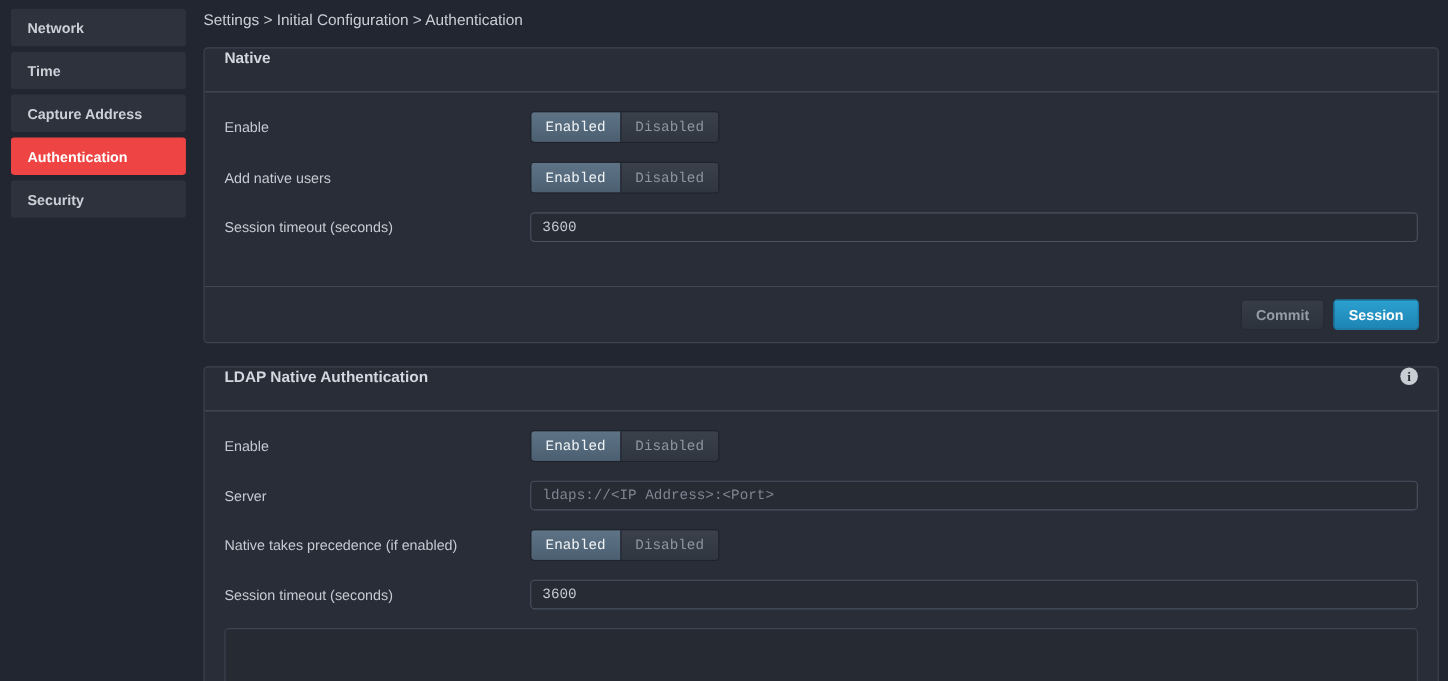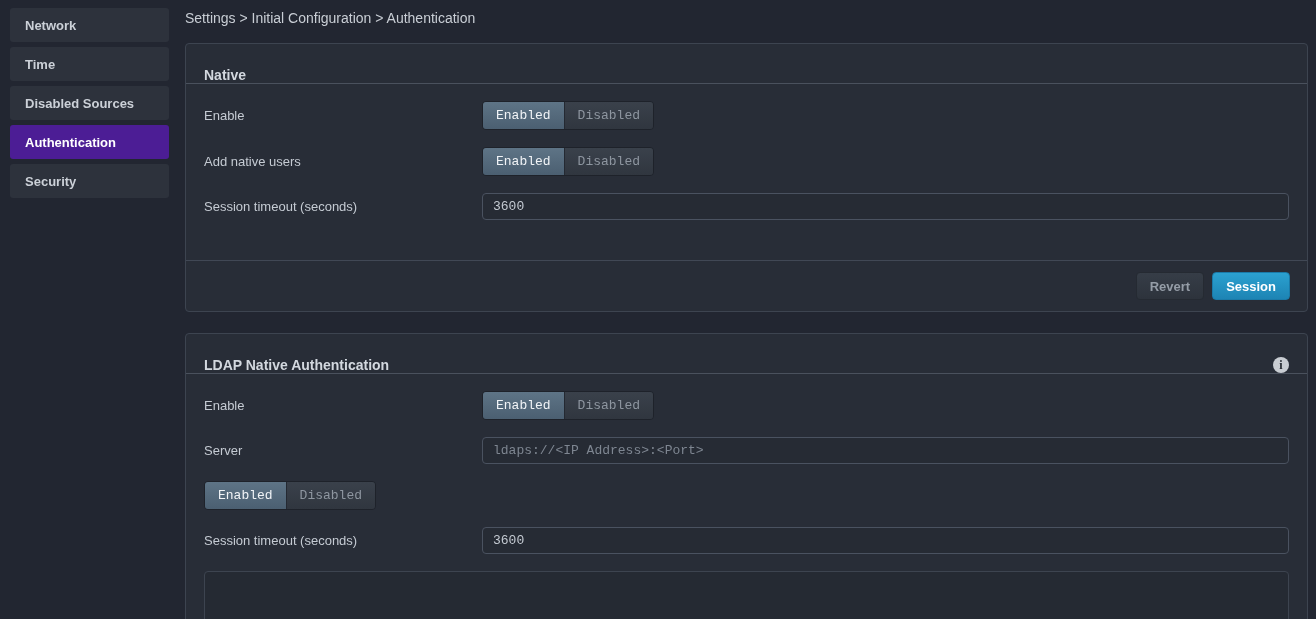--- a/index.html
+++ b/index.html
@@ -14,40 +14,40 @@
   
   .sidebar { width: 169px; flex: none; padding: 8px 0 0 10px; box-sizing: border-box; }
   .side-item {
     width: 159px; height: 34px; margin-bottom: 5px;
     background: #2d323c; border-radius: 3px;
     display: flex; align-items: center;
     padding-left: 15px; box-sizing: border-box;
     color: #ccd1d8; font-size: 13px; font-weight: bold;
     cursor: pointer;
   }
-  .side-item.active { background: #4c1d95; color: #ffffff; }
+  .side-item.active { background: #ef4444; color: #ffffff; }
 
   
   .main { flex: 1; min-width: 0; padding: 10px 8px 0 16px; box-sizing: border-box; }
   .breadcrumb {
     color: #c9ced5; font-size: 14px;
     height: 17px; line-height: 17px; margin-bottom: 16px;
     cursor: pointer;
   }
 
   .panel {
     background: #282d37;
     border: 1px solid #3d4450;
     border-radius: 4px;
     margin-bottom: 21px;
     box-sizing: border-box;
   }
   .panel-header {
     height: 39px;
-    display: flex; align-items: flex-end; justify-content: space-between;
+    display: flex; align-items: flex-start; justify-content: space-between;
     padding: 0 18px;
     border-bottom: 1px solid #4a515d;
   }
   .panel-title { color: #d3d8df; font-size: 14px; font-weight: bold; }
 
   .panel-body { padding: 17px 18px 23px; }
   .panel.ldap .panel-body { padding-bottom: 0; }
 
   .form-row { display: flex; align-items: center; margin-bottom: 17px; }
   .form-label {
@@ -109,21 +109,21 @@
 <body>
 
 <aside class="sidebar">
   <div class="side-item">
     <span>Network</span>
   </div>
   <div class="side-item">
     <span>Time</span>
   </div>
   <div class="side-item">
-    <span>Disabled Sources</span>
+    <span>Capture Address</span>
   </div>
   <div class="side-item active">
     <span>Authentication</span>
   </div>
   <div class="side-item">
     <span>Security</span>
   </div>
 </aside>
 
 <main class="main">
@@ -159,21 +159,21 @@
 
       <div class="form-row">
         <span class="form-label">Session timeout (seconds)</span>
         <div class="control">
           <input class="text-input" type="text" value="3600" style="">
         </div>
       </div>
 
     </div>
     <div class="panel-footer">
-      <button class="btn btn-revert">Revert</button>
+      <button class="btn btn-revert">Commit</button>
       <button class="btn btn-commit">Session</button>
     </div>
   </section>
 
   <section class="panel ldap">
     <div class="panel-header">
       <span class="panel-title">LDAP Native Authentication</span>
       <span class="info-circle">i</span>
     </div>
     <div class="panel-body">
@@ -189,20 +189,21 @@
       </div>
 
       <div class="form-row">
         <span class="form-label">Server</span>
         <div class="control">
           <input class="text-input" type="text" placeholder="ldaps://&lt;IP Address&gt;:&lt;Port&gt;" style="">
         </div>
       </div>
 
       <div class="form-row">
+        <span class="form-label">Native takes precedence (if enabled)</span>
         <div class="control">
           <div class="toggle">
             <button class="toggle-btn on">Enabled</button>
             <button class="toggle-btn off">Disabled</button>
           </div>
         </div>
       </div>
 
       <div class="form-row">
         <span class="form-label">Session timeout (seconds)</span>

